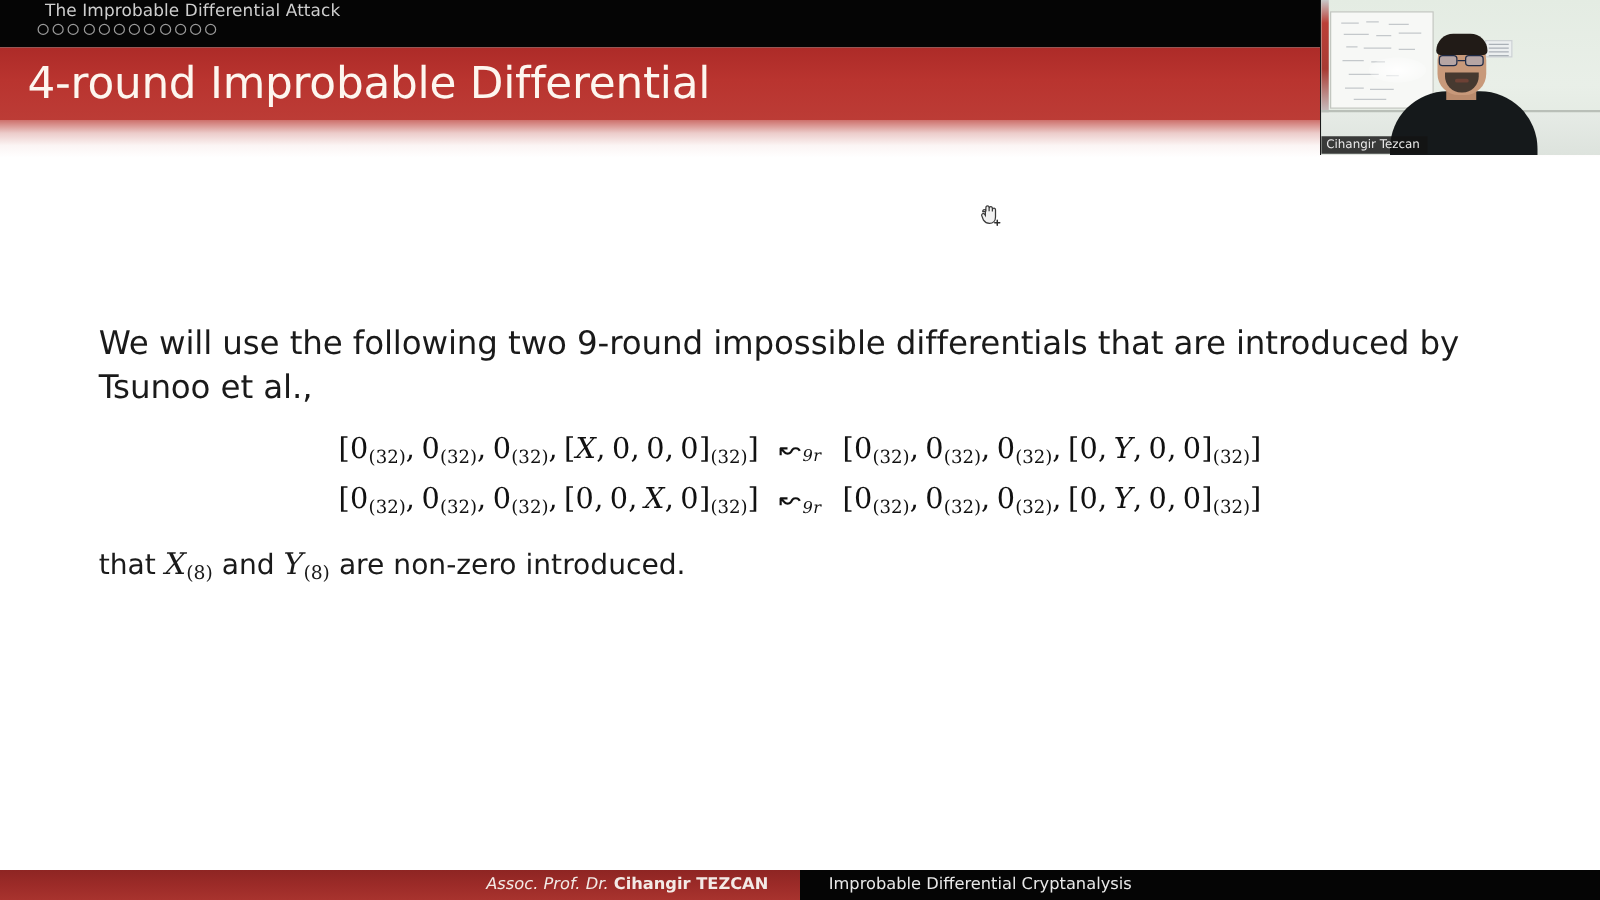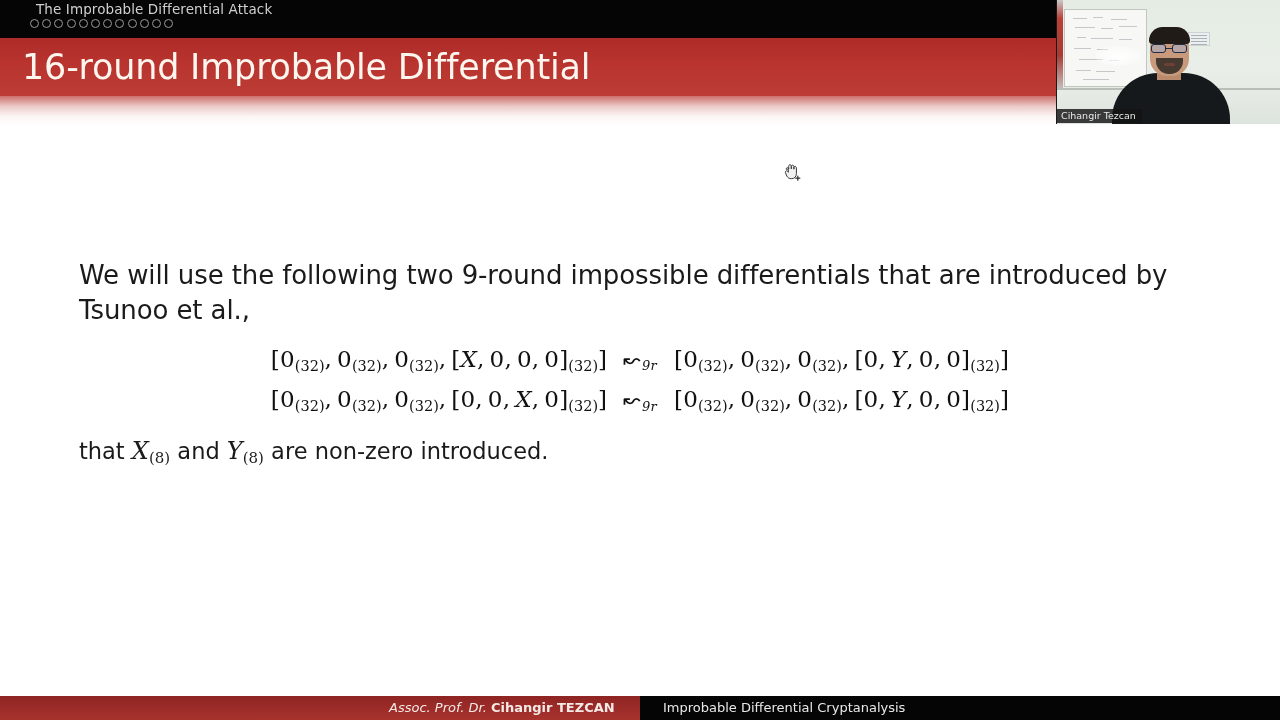--- a/index.html
+++ b/index.html
@@ -388,21 +388,21 @@
         <span class="nav-dot"></span>
         <span class="nav-dot"></span>
         <span class="nav-dot"></span>
         <span class="nav-dot"></span>
         <span class="nav-dot"></span>
       </div>
   </div>
 
   <div class="title-band"></div>
   <div class="title-band-fade"></div>
-  <div class="slide-title">16-round Improbable Differential</div>
+  <div class="slide-title">4-round Improbable Differential</div>
 
   <div class="body-area">
 
     <div class="para">We will use the following two 9-round impossible differentials that are introduced by Tsunoo et al.,</div>
 
     <div class="eqn-block">
 
       <div class="eqn-line">
         <span><span class="tok">[</span><span class="tok">0</span><span class="sub">(32)</span><span class="tok">,</span><span class="sp"></span><span class="tok">0</span><span class="sub">(32)</span><span class="tok">,</span><span class="sp"></span><span class="tok">0</span><span class="sub">(32)</span><span class="tok">,</span><span class="sp"></span><span class="tok">[</span><span class="mi">X</span><span class="tok">,</span><span class="sp"></span><span class="tok">0</span><span class="tok">,</span><span class="sp"></span><span class="tok">0</span><span class="tok">,</span><span class="sp"></span><span class="tok">0</span><span class="tok">]</span><span class="sub">(32)</span><span class="tok">]</span></span><span class="arrow-wrap"><span class="arrow-glyph">↜</span><span class="arrow-sub">9r</span></span><span class="bigsp"></span><span><span class="tok">[</span><span class="tok">0</span><span class="sub">(32)</span><span class="tok">,</span><span class="sp"></span><span class="tok">0</span><span class="sub">(32)</span><span class="tok">,</span><span class="sp"></span><span class="tok">0</span><span class="sub">(32)</span><span class="tok">,</span><span class="sp"></span><span class="tok">[</span><span class="tok">0</span><span class="tok">,</span><span class="sp"></span><span class="mi">Y</span><span class="tok">,</span><span class="sp"></span><span class="tok">0</span><span class="tok">,</span><span class="sp"></span><span class="tok">0</span><span class="tok">]</span><span class="sub">(32)</span><span class="tok">]</span></span>
       </div>

